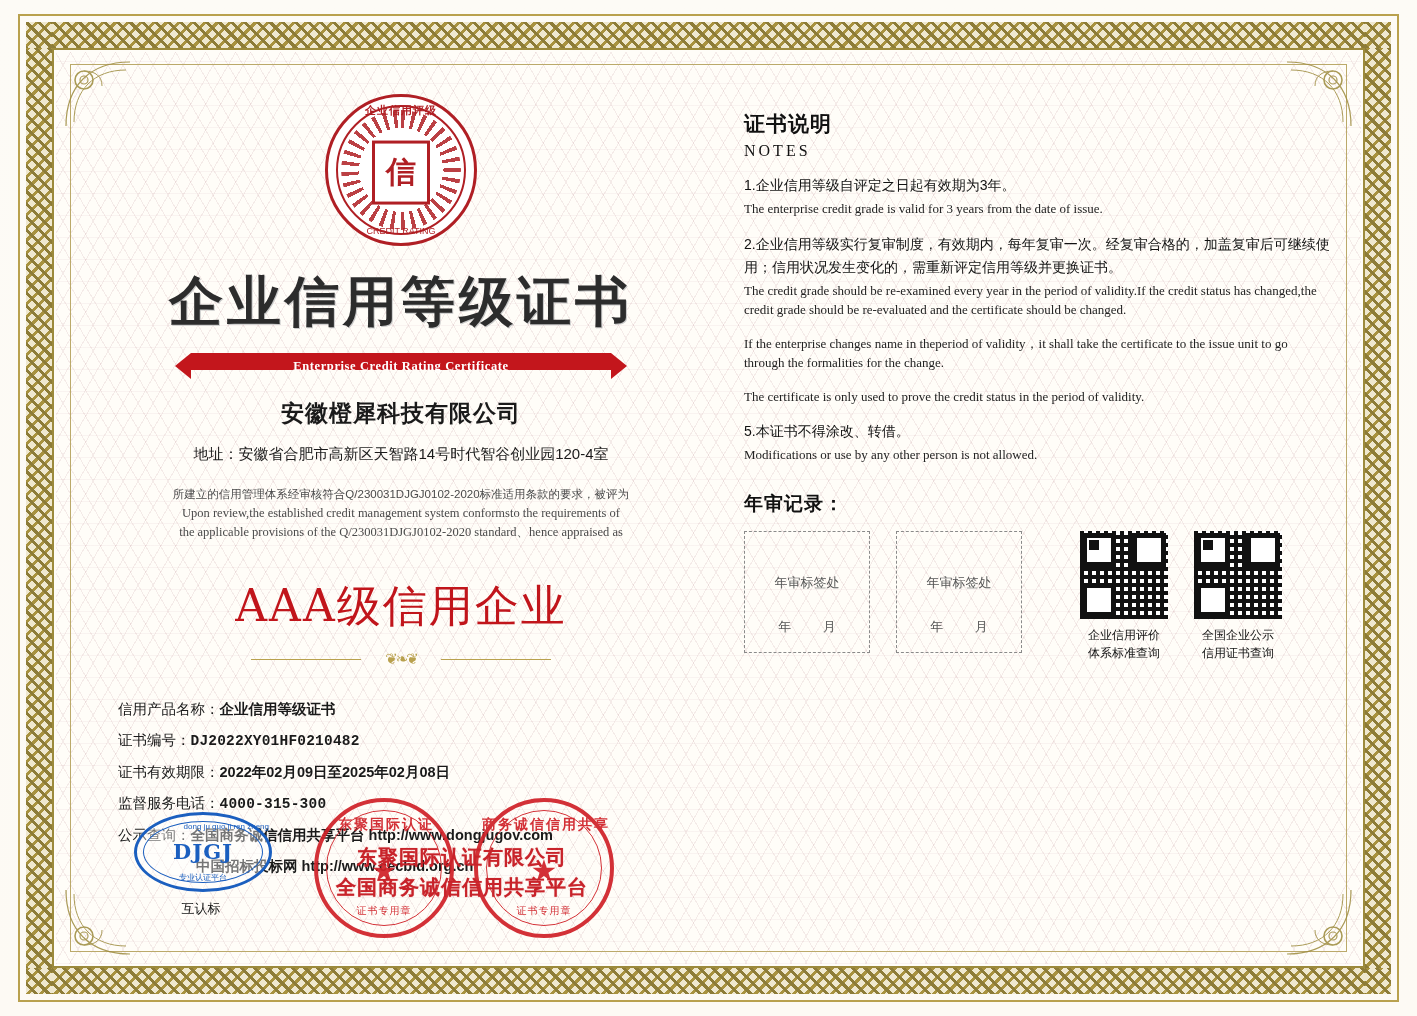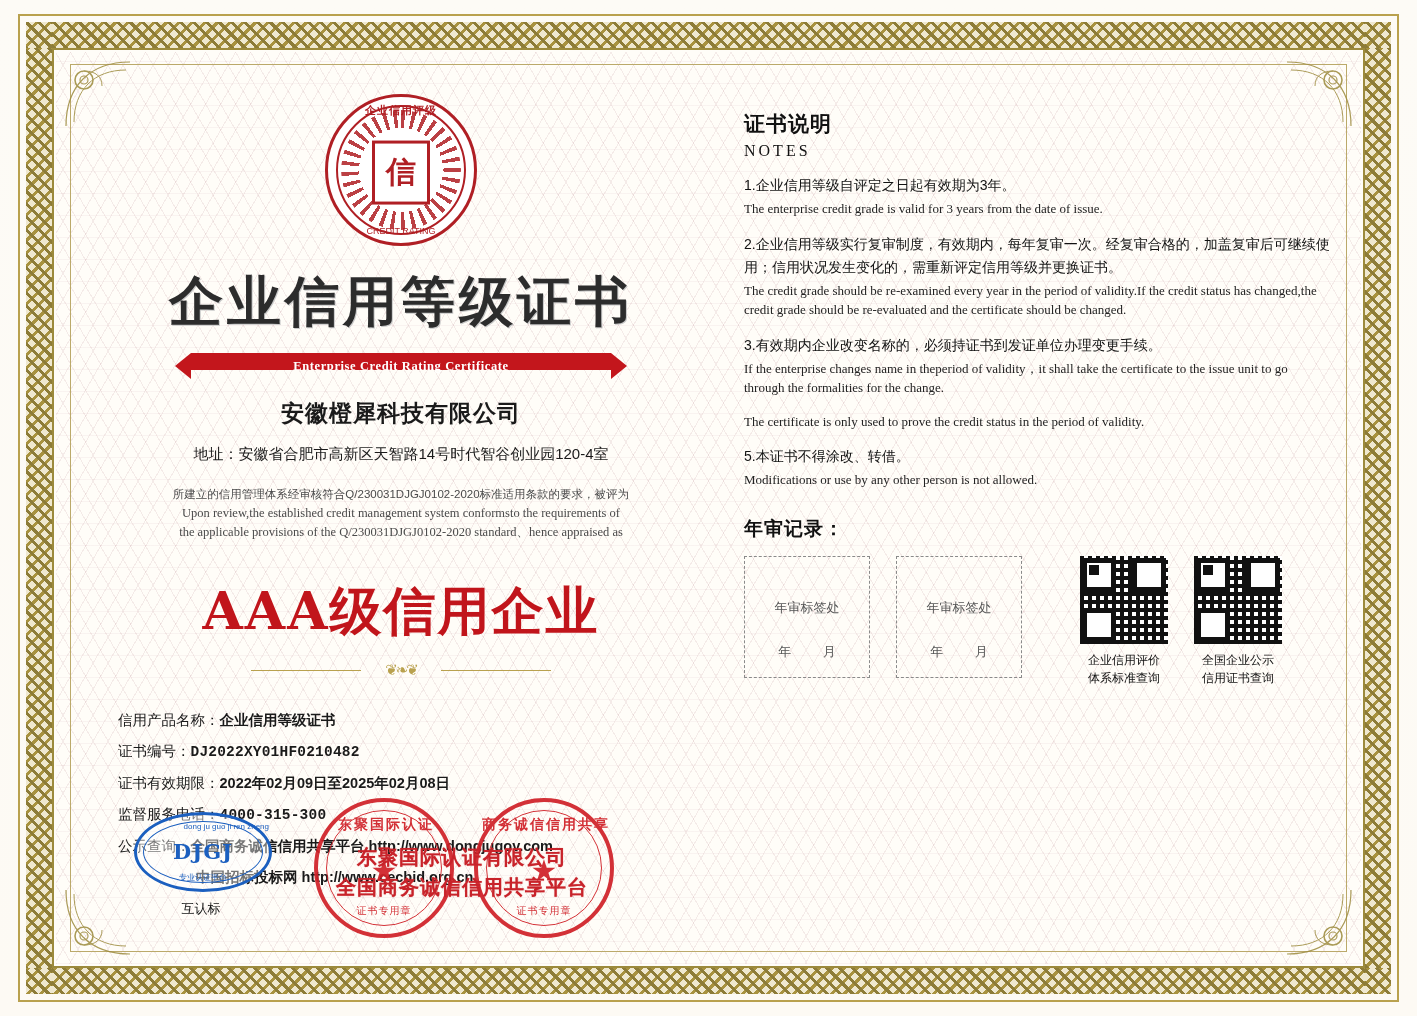--- a/index.html
+++ b/index.html
@@ -229,22 +229,22 @@
   .statement .zh { font-size: 11.5px; }
   .statement .en {
     font-size: 12.5px;
     font-family: "Liberation Serif", serif;
   }
 
   .grade {
     margin-top: 34px;
     text-align: center;
     font-family: "DejaVu Serif", serif;
-    font-weight: 700;
-    font-size: 52px;
+    font-weight: 400;
+    font-size: 44px;
     letter-spacing: 2px;
     color: #c1151b;
   }
   .divider {
     margin: 14px auto 0;
     width: 300px;
     height: 18px;
     position: relative;
   }
   .divider .line {
@@ -646,21 +646,20 @@
       <div id="notes-list">
           <div class="note">
             <div class="zh">1.企业信用等级自评定之日起有效期为3年。</div>
             <div class="en">The enterprise credit grade is valid for 3 years from the date of issue.</div>
           </div>
           <div class="note">
             <div class="zh">2.企业信用等级实行复审制度，有效期内，每年复审一次。经复审合格的，加盖复审后可继续使用；信用状况发生变化的，需重新评定信用等级并更换证书。</div>
             <div class="en">The credit grade should be re-examined every year in the period of validity.If the credit status has changed,the credit grade should be re-evaluated and the certificate should be  changed.</div>
           </div>
           <div class="note">
-            <div class="zh">3.有效期内企业改变名称的，必须持证书到发证单位办理变更手续。</div>
             <div class="en">If the enterprise changes name in theperiod of validity，it shall take the certificate to the issue unit to go through the formalities for the change.</div>
           </div>
           <div class="note">
             <div class="en">The certificate is only used to prove the credit status in the period of validity.</div>
           </div>
           <div class="note">
             <div class="zh">5.本证书不得涂改、转借。</div>
             <div class="en">Modifications or use by any other person is not allowed.</div>
           </div>
         </div>

